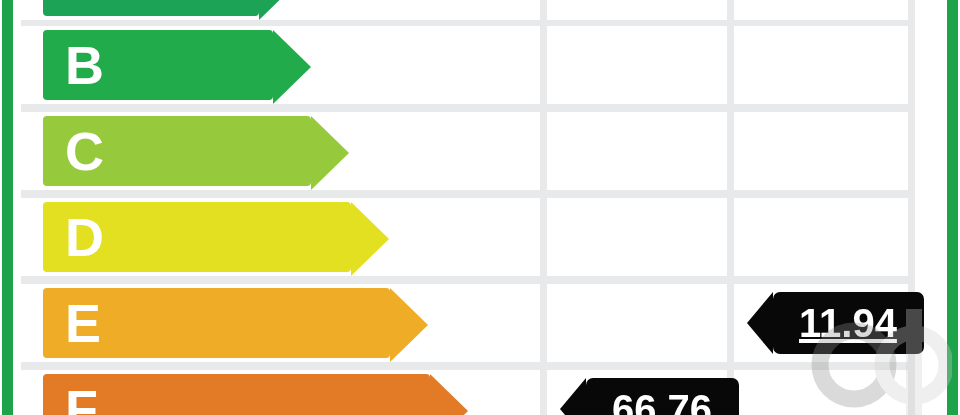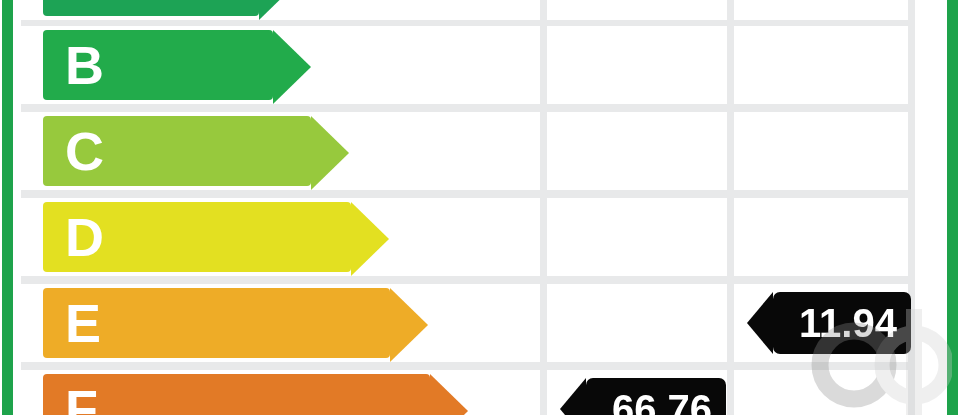--- a/index.html
+++ b/index.html
@@ -97,22 +97,23 @@
     position: absolute;
     height: 62px;
     background: #080808;
     border-radius: 7px;
     display: flex;
     align-items: center;
     justify-content: center;
     color: #ffffff;
     font-size: 40px;
     font-weight: bold;
-    padding: 0 14px 0 26px;
+    padding: 0 27px 0 26px;
     box-sizing: border-box;
+    text-decoration: underline;
   }
   .badge::before {
     
     content: "";
     position: absolute;
     right: 100%;
     top: 0;
     border-top: 31px solid transparent;
     border-bottom: 31px solid transparent;
     border-right: 26px solid #080808;

